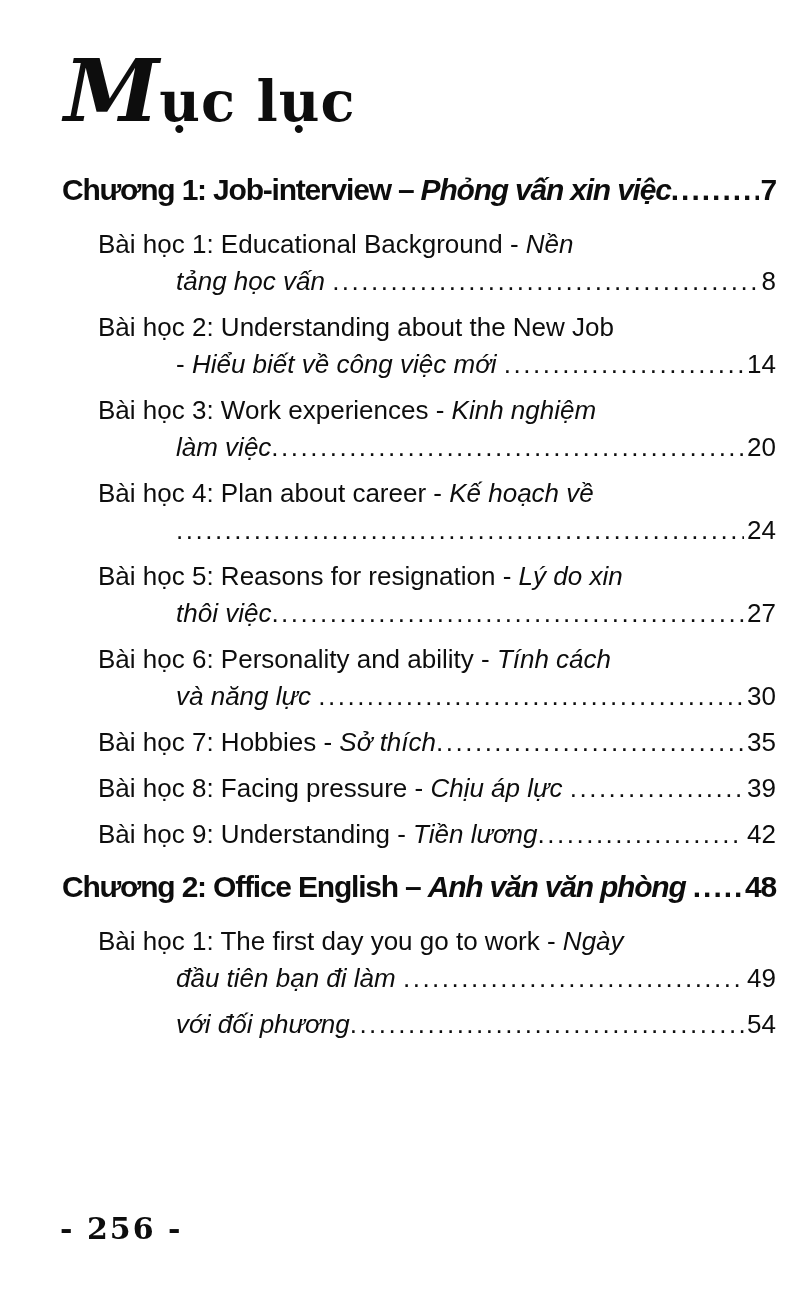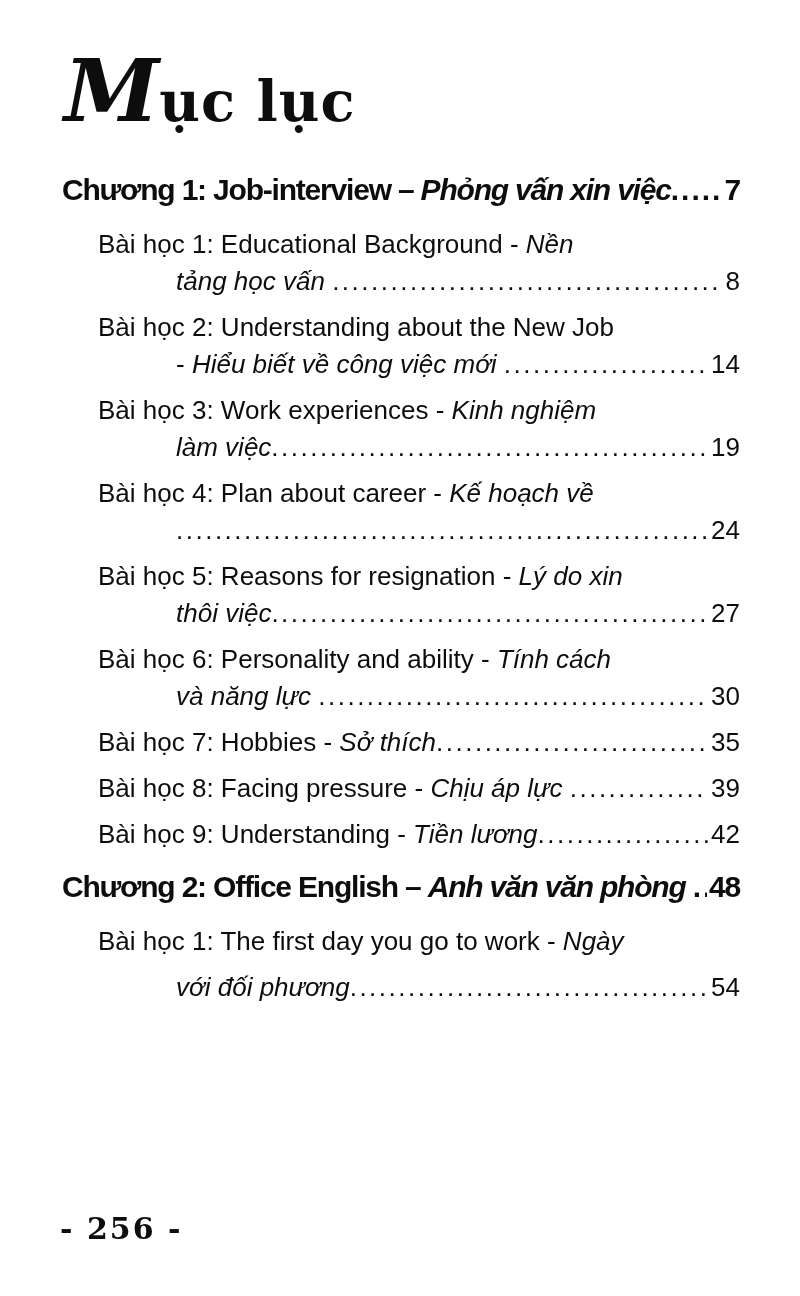--- a/index.html
+++ b/index.html
@@ -5,21 +5,21 @@
   html, body { margin: 0; padding: 0; }
   body {
     width: 800px; height: 1296px;
     background: #ffffff;
     color: #0d0d0d;
     font-family: "Liberation Sans", sans-serif;
     overflow: hidden;
     position: relative;
     box-sizing: border-box;
   }
-  .page-inner { padding: 46px 60px 0 62px; }
+  .page-inner { padding: 46px 24px 0 62px; }
 
   
   .toc-title { margin: 0 0 34px 2px; white-space: nowrap; }
   .t-init {
     font-family: "DejaVu Serif", serif;
     font-style: italic; font-weight: bold;
     font-size: 86px; line-height: 90px;
     letter-spacing: -2px;
   }
   .t-rest {
@@ -78,21 +78,21 @@
       <div class="entry">
         <div class="line"><span class="part-en">Bài học 1: Educational Background - </span><span class="part-vi">Nền</span></div>
         <div class="line cont flexline"><span class="part-vi">tảng học vấn </span><span class="leader"></span><span class="page-num">8</span></div>
       </div>
       <div class="entry">
         <div class="line"><span class="part-en">Bài học 2: Understanding about the New Job</span></div>
         <div class="line cont flexline"><span class="part-en">- </span><span class="part-vi">Hiểu biết về công việc mới </span><span class="leader"></span><span class="page-num">14</span></div>
       </div>
       <div class="entry">
         <div class="line"><span class="part-en">Bài học 3: Work experiences - </span><span class="part-vi">Kinh nghiệm</span></div>
-        <div class="line cont flexline"><span class="part-vi">làm việc</span><span class="leader"></span><span class="page-num">19</span></div>
+        <div class="line cont flexline"><span class="part-vi">làm việc</span><span class="leader"></span><span class="page-num">20</span></div>
       </div>
       <div class="entry">
         <div class="line"><span class="part-en">Bài học 4: Plan about career - </span><span class="part-vi">Kế hoạch về</span></div>
         <div class="line cont flexline"><span class="leader"></span><span class="page-num">24</span></div>
       </div>
       <div class="entry">
         <div class="line"><span class="part-en">Bài học 5: Reasons for resignation - </span><span class="part-vi">Lý do xin</span></div>
         <div class="line cont flexline"><span class="part-vi">thôi việc</span><span class="leader"></span><span class="page-num">27</span></div>
       </div>
       <div class="entry">
@@ -104,20 +104,21 @@
       </div>
       <div class="entry">
         <div class="line flexline"><span class="part-en">Bài học 8: Facing pressure - </span><span class="part-vi">Chịu áp lực </span><span class="leader"></span><span class="page-num">39</span></div>
       </div>
       <div class="entry">
         <div class="line flexline"><span class="part-en">Bài học 9: Understanding - </span><span class="part-vi">Tiền lương</span><span class="leader"></span><span class="page-num">42</span></div>
       </div>
       <div class="chapter-heading"><span class="chapter-title-en">Chương 2: Office English – </span><span class="chapter-title-vi">Anh văn văn phòng </span><span class="chapter-leader"></span><span class="chapter-page">48</span></div>
       <div class="entry">
         <div class="line"><span class="part-en">Bài học 1: The first day you go to work - </span><span class="part-vi">Ngày</span></div>
+        <div class="line cont flexline"><span class="part-vi">đầu tiên bạn đi làm </span><span class="leader"></span><span class="page-num">49</span></div>
       </div>
       <div class="entry">
         <div class="line cont flexline"><span class="part-vi">với đối phương</span><span class="leader"></span><span class="page-num">54</span></div>
       </div>
     </div>
 </div>
 
 <div class="folio">- 256 -</div>
 
 </body></html>

